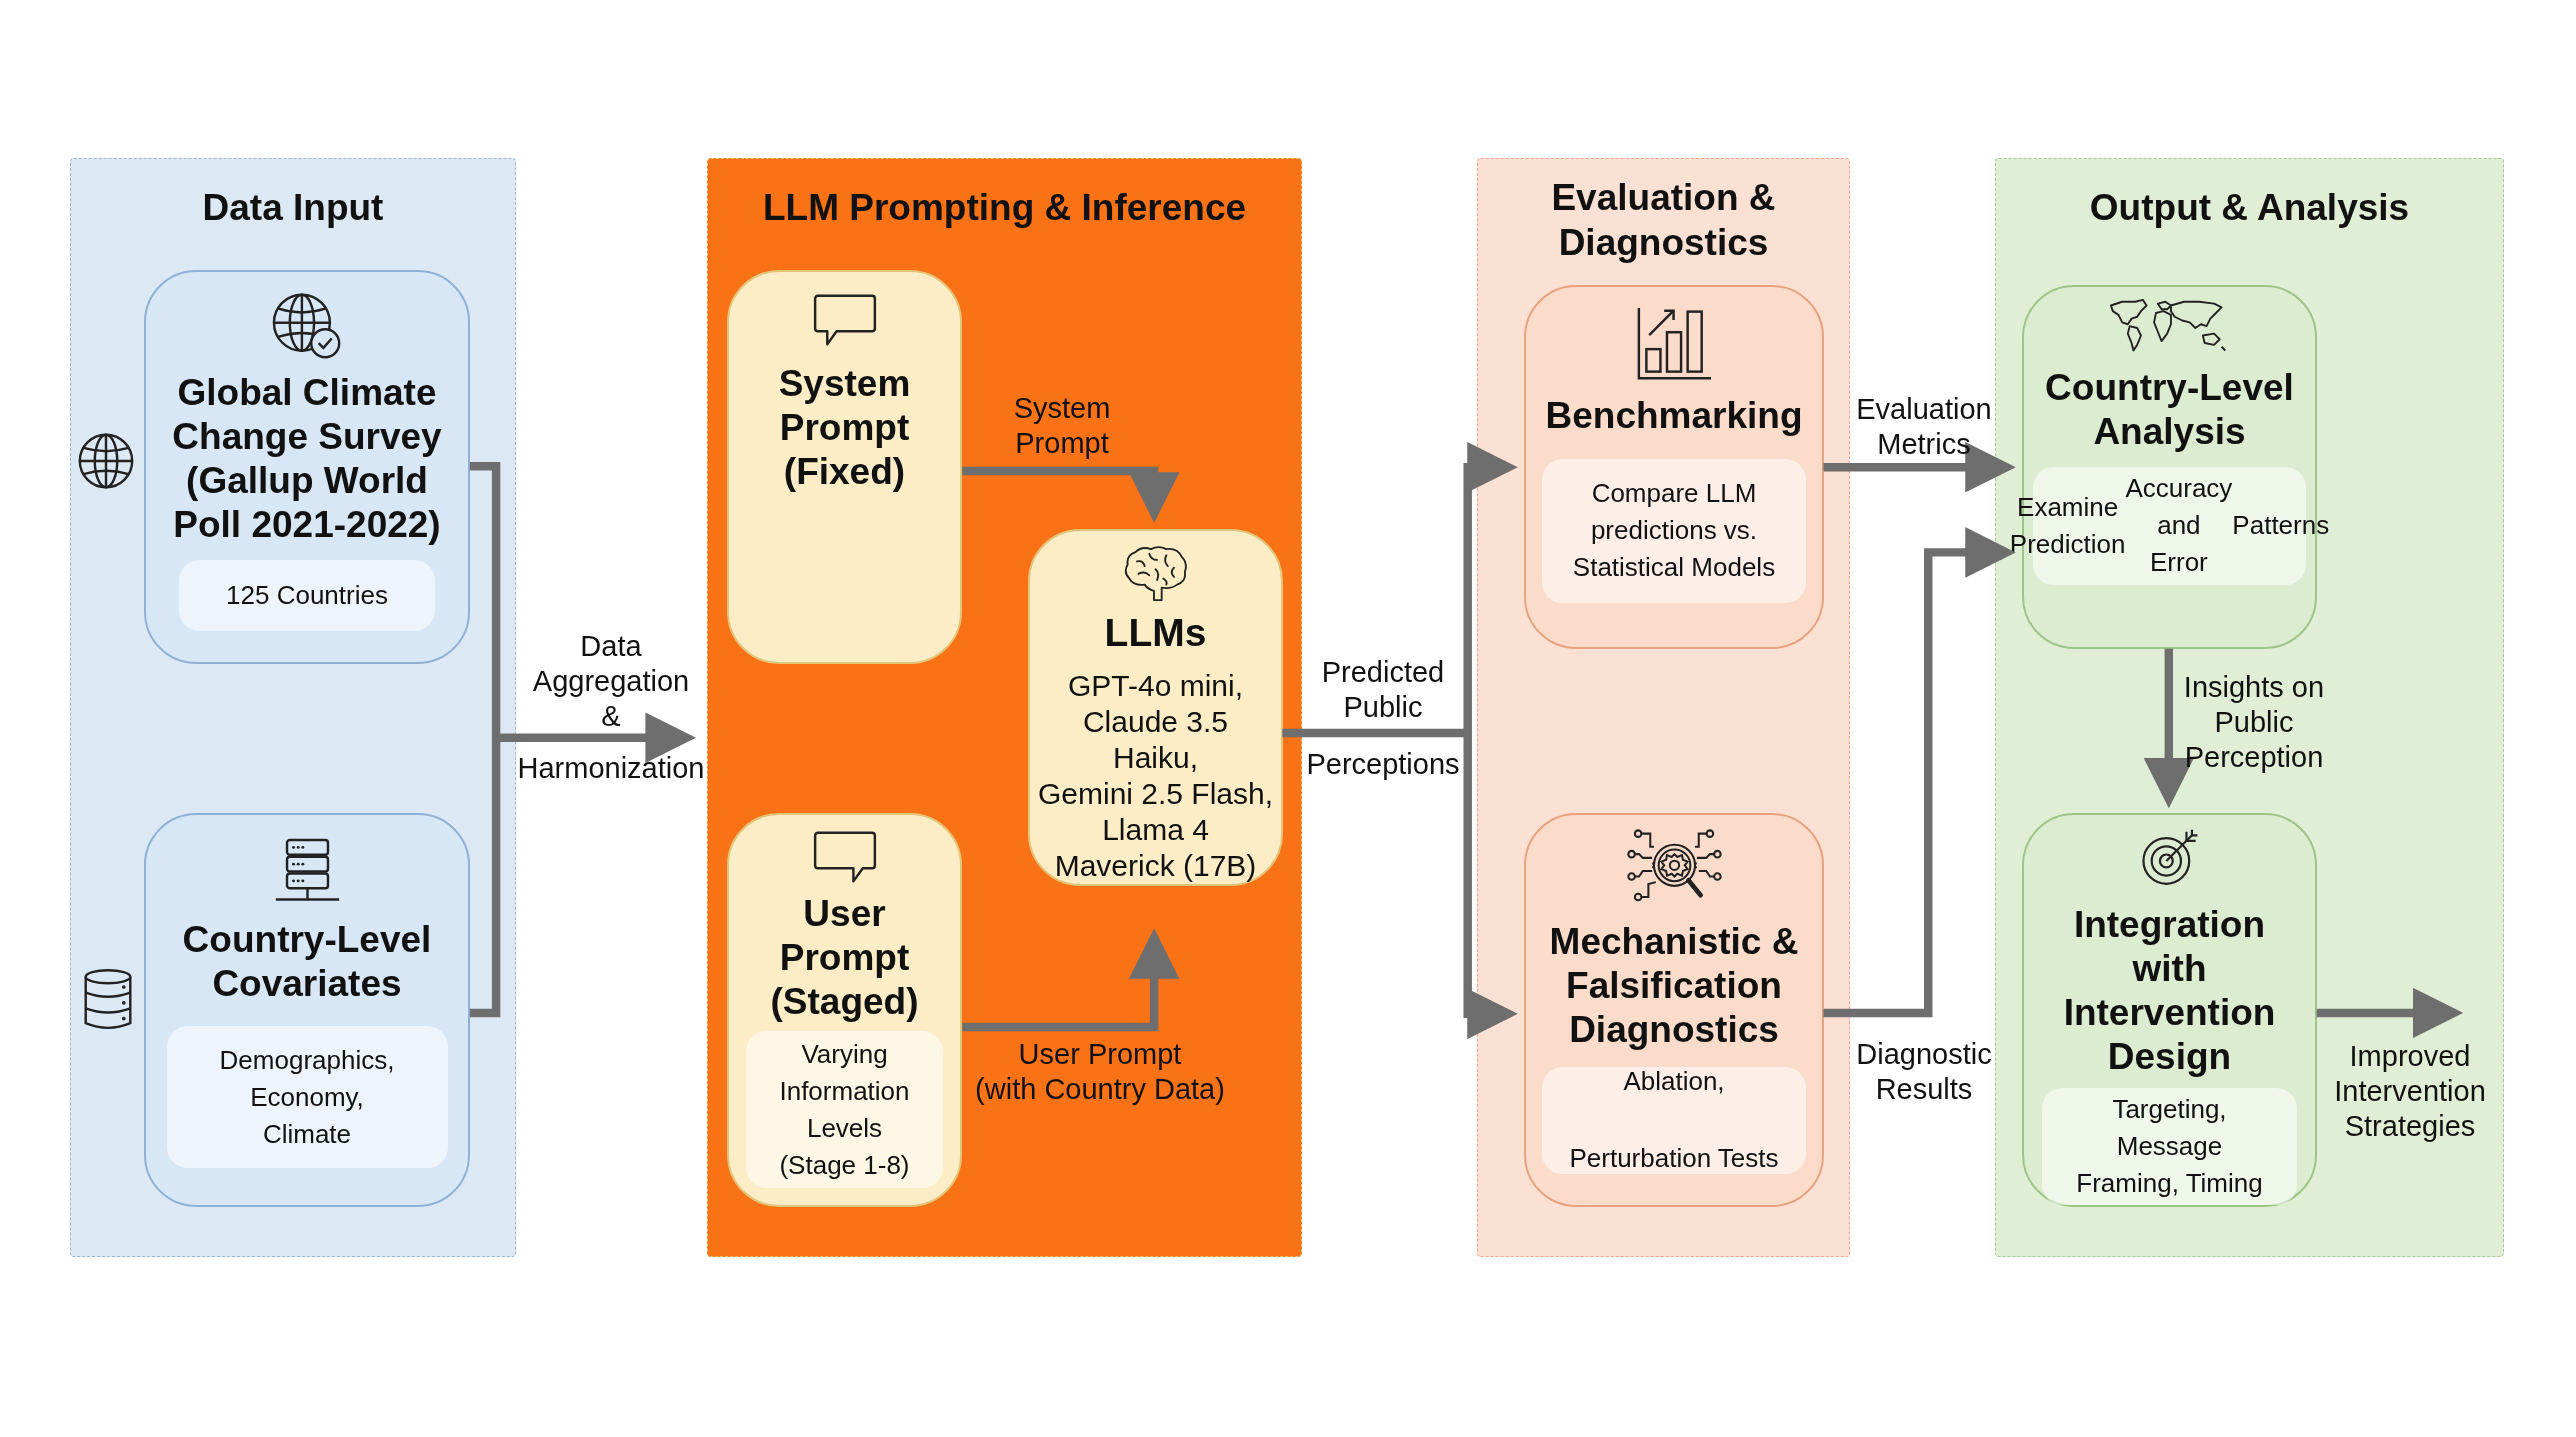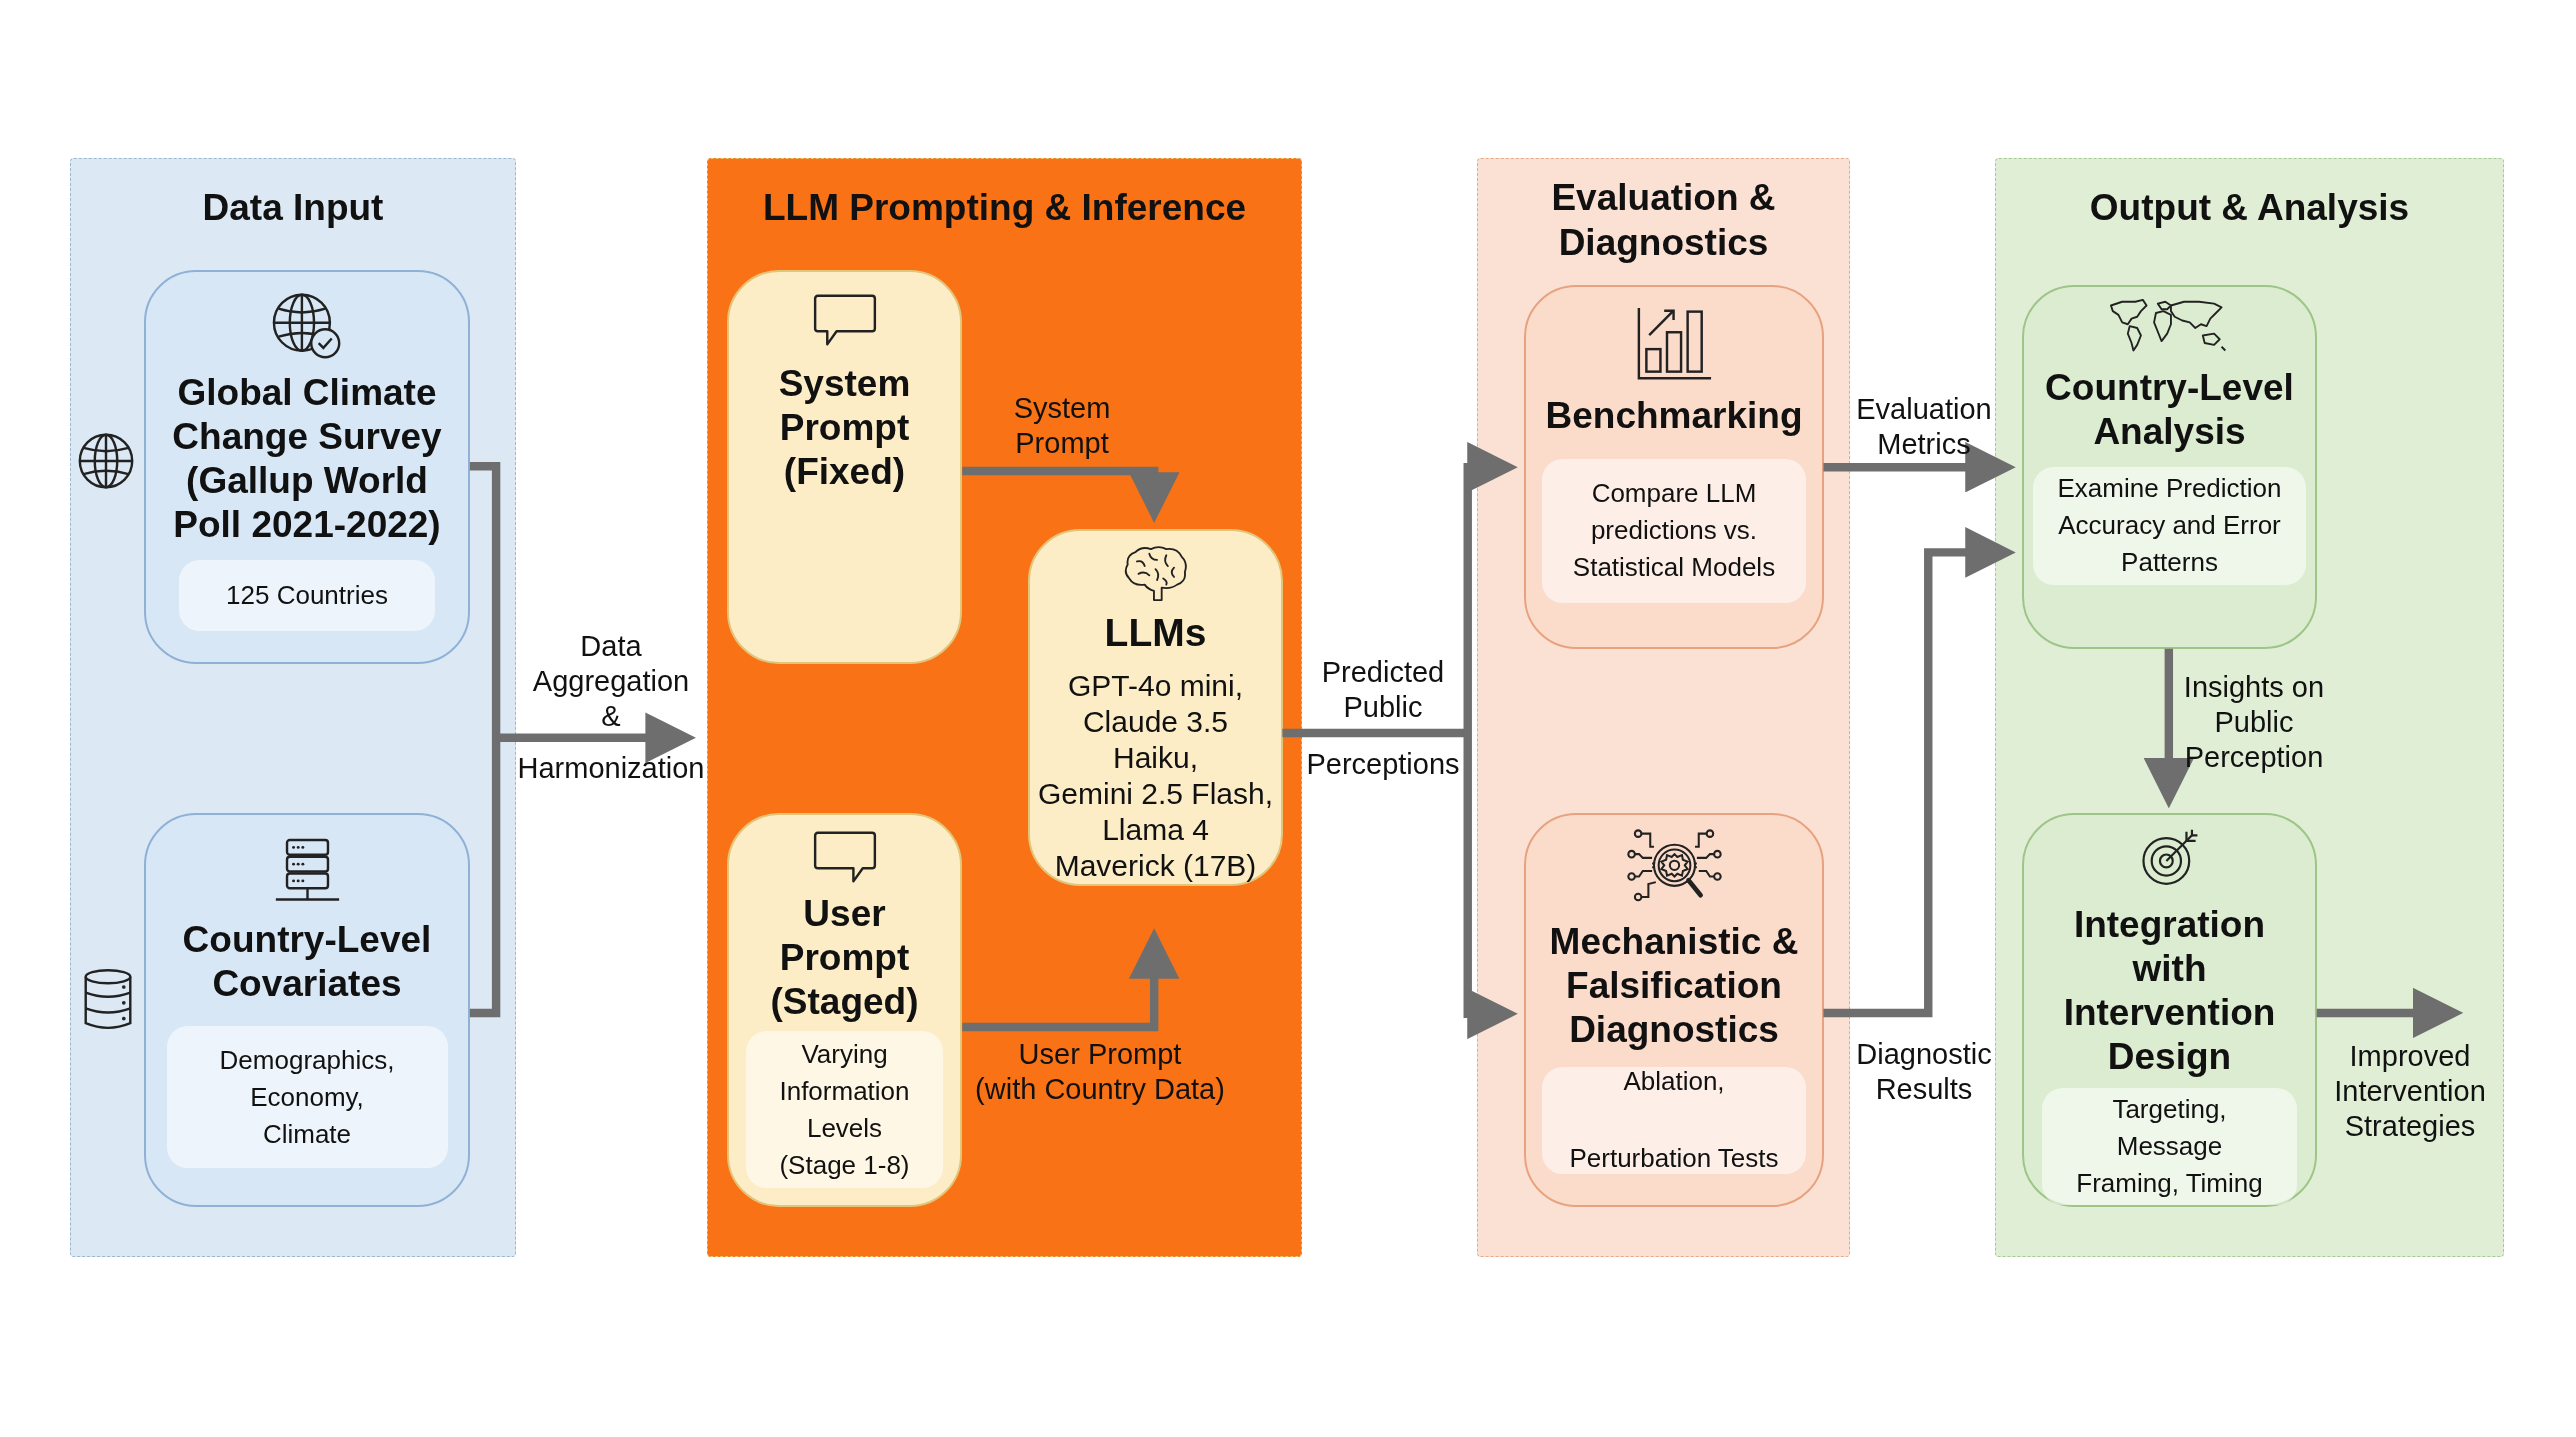--- a/index.html
+++ b/index.html
@@ -244,21 +244,21 @@
       <path d="M50 16 L58 14 L66 18 L66 28 L62 38 L56 46 L52 36 L48 26 Z"></path>
       <path d="M66 8 L80 4 L96 4 L112 6 L120 10 L114 16 L108 22 L104 30 L98 28 L92 32 L86 26 L78 24 L70 20 L66 14 Z"></path>
       <path d="M100 40 L112 38 L118 44 L112 50 L102 48 Z"></path>
       <path d="M120 52 L124 56"></path>
     </g>
   </svg>
   <div class="box-title" style="margin-top:7.5px;">
     <div>Country-Level</div>
     <div>Analysis</div>
   </div>
-  <div class="box-inner" style="margin-top:13px; width:273px; height:118px; flex-direction:column;">
+  <div class="box-inner" style="margin-top:13px; width:273px; height:118px; flex-direction:row;">
     <div>Examine Prediction</div>
     <div>Accuracy and Error</div>
     <div>Patterns</div>
   </div>
 </div>
 
 <div class="box box-green" style="left:2022px; top:813px; width:295px; height:394px;">
   <svg class="icon" style="margin-top:13px;" width="60" height="60" viewBox="0 0 64 64">
     <g fill="none" stroke="#222" stroke-width="2.4">
       <circle cx="28" cy="36" r="25"></circle>

